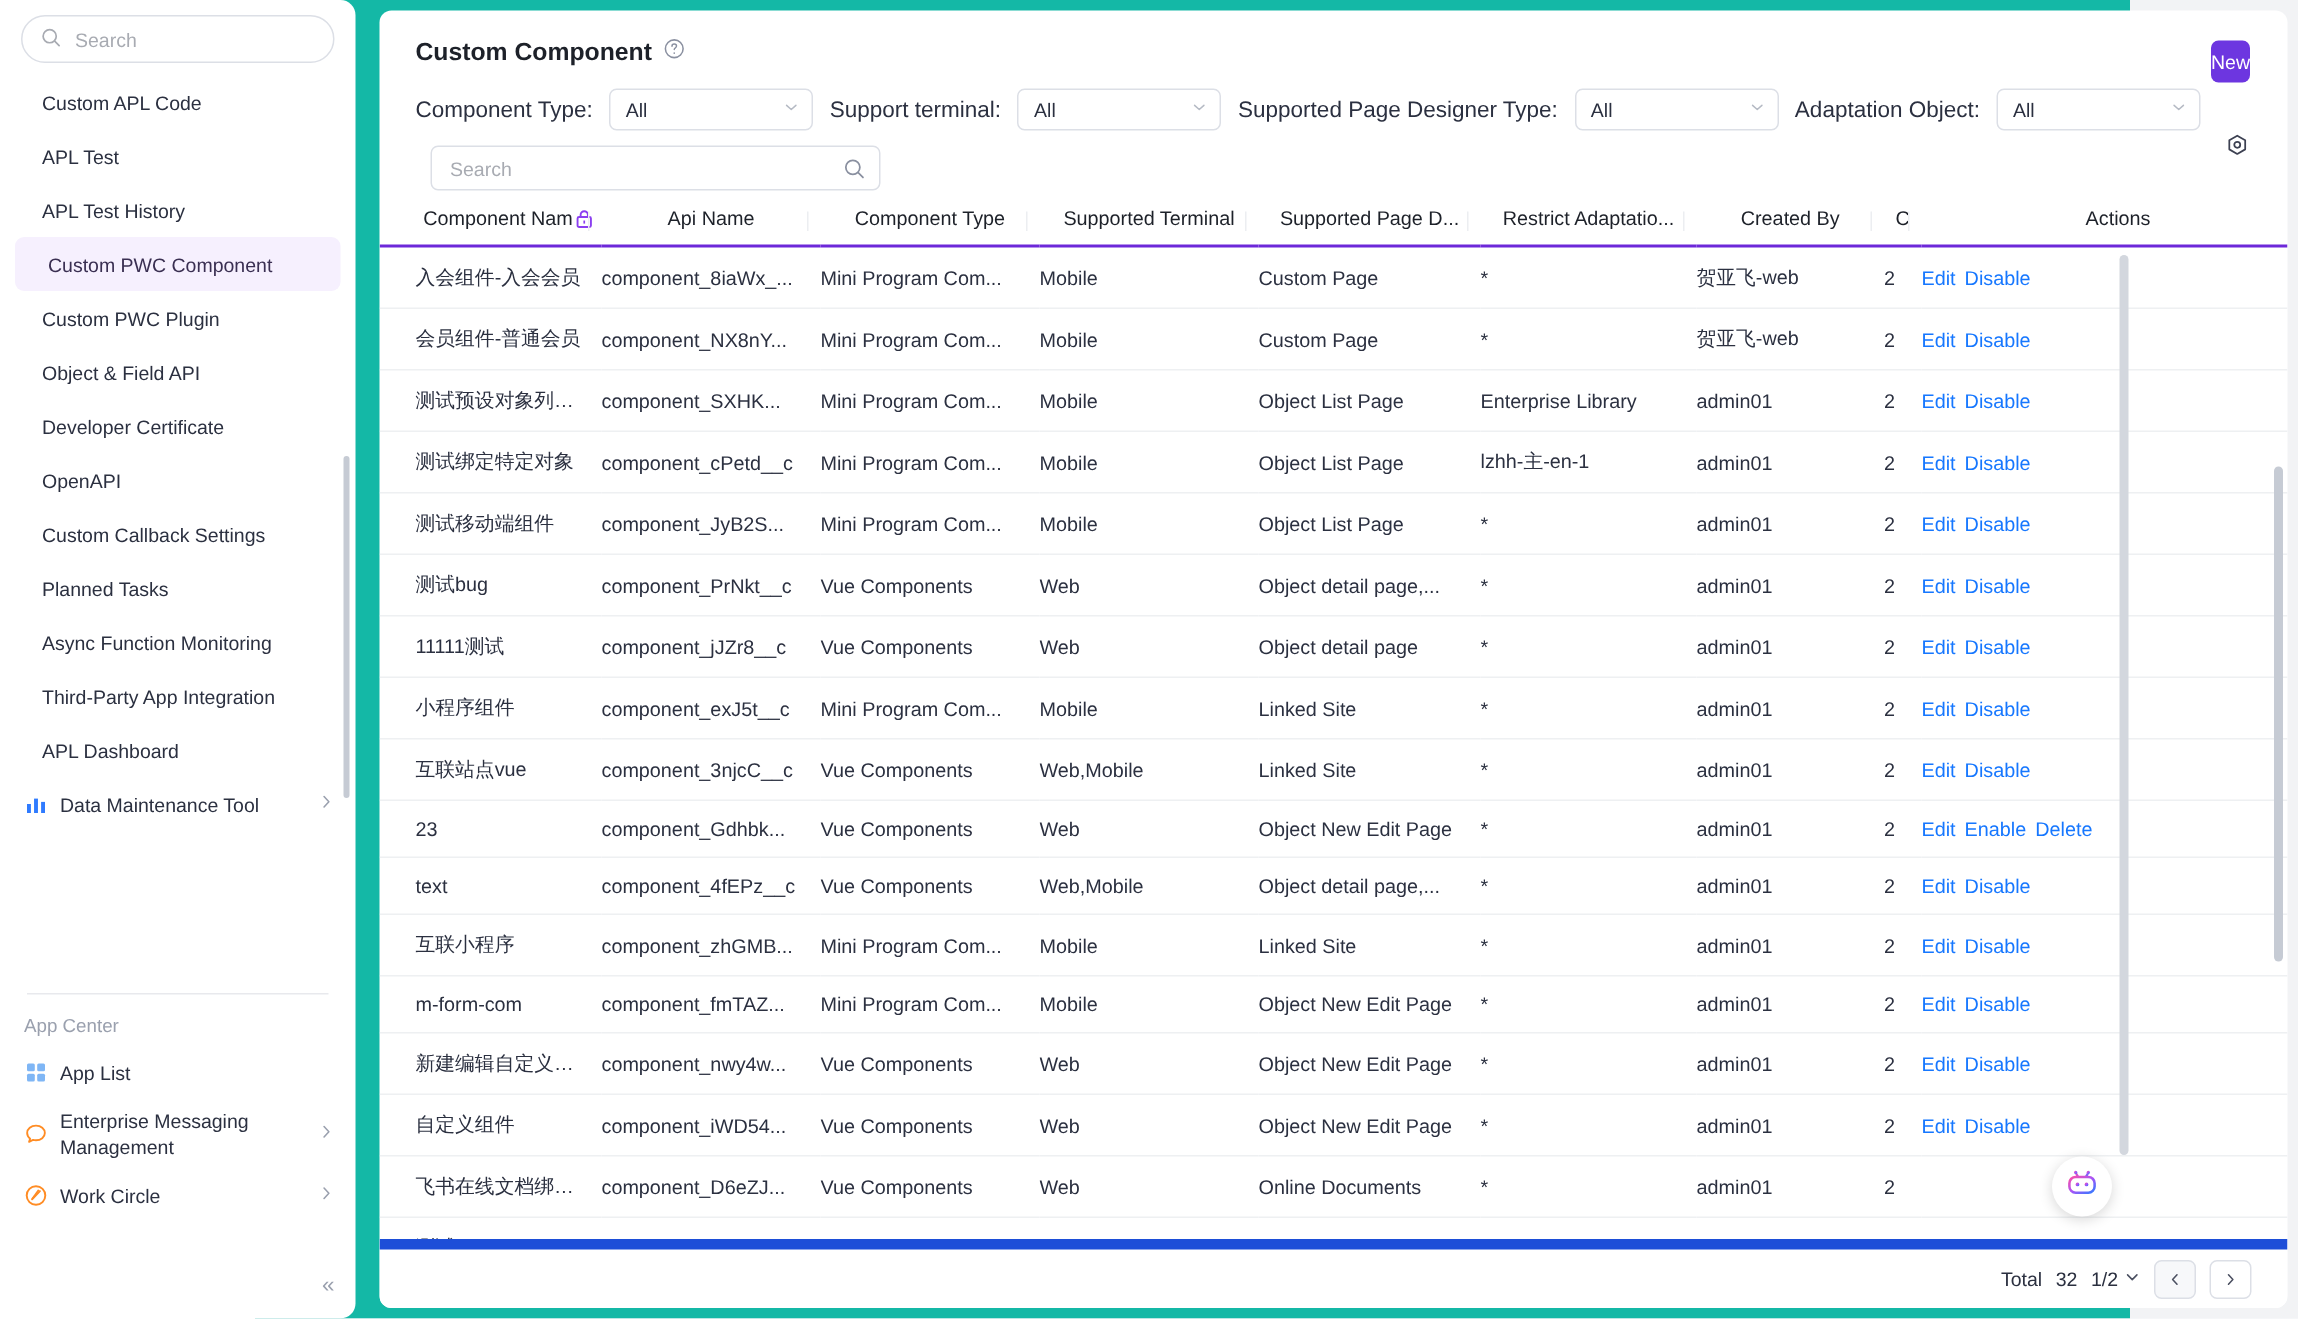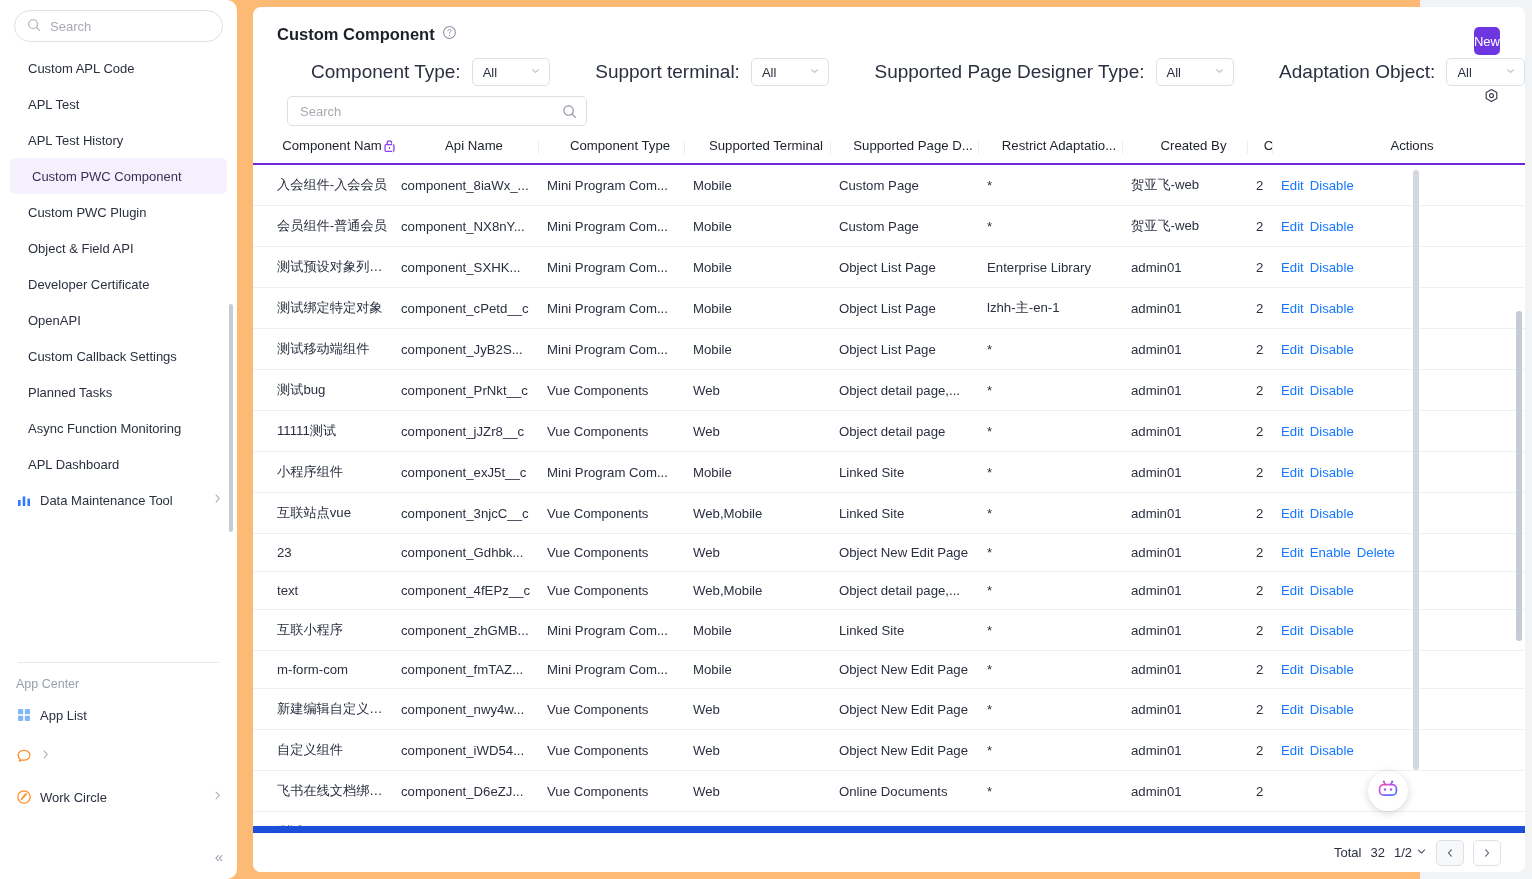--- a/index.html
+++ b/index.html
@@ -6,21 +6,21 @@
   html, body {
     margin: 0; padding: 0;
     width: 1532px; height: 879px;
     background: #f2f3f5;
     font-family: "Liberation Sans", sans-serif;
     overflow: hidden;
   }
   #app {
     position: relative;
     width: 1420px; height: 879px;
-    background: #fdba74;
+    background: #14b8a6;
   }
 
   
   .sidebar {
     position: absolute; left: 0; top: 0;
     width: 237px; height: 879px;
     background: #ffffff;
     border-radius: 0 10px 10px 0;
     overflow: hidden;
   }
@@ -85,21 +85,21 @@
     position: absolute; right: 25px; top: 20px;
     background: #6d36e0; color: #fff; border: none;
     border-radius: 5px; height: 28px; padding: 0 0;
     font-size: 13px; cursor: pointer;
     font-family: "Liberation Sans", sans-serif;
   }
   .filters {
     display: flex; align-items: center;
     padding: 14px 0 0 24px; gap: 11px; flex-wrap: nowrap;
   }
-  .f-label { font-size: 19px; color: #2b3040; white-space: nowrap; margin-left: 34px; }
+  .f-label { font-size: 15px; color: #2b3040; white-space: nowrap; }
   .f-select {
     position: relative;
     width: 136px; height: 28px; border: 1px solid #dcdfe6;
     border-radius: 5px; display: flex; align-items: center;
     padding: 0 24px 0 10px; font-size: 13px; color: #2b3040;
     background: #fff; cursor: pointer;
   }
   .f-select .caret {
     position: absolute; right: 8px; top: 50%;
     transform: translateY(-50%); color: #b5bac4; font-size: 10px;
@@ -254,20 +254,23 @@
           <div class="sb-item">
             <span class="lbl">Custom Callback Settings</span>
           </div>
           <div class="sb-item">
             <span class="lbl">Planned Tasks</span>
           </div>
           <div class="sb-item">
             <span class="lbl">Async Function Monitoring</span>
           </div>
           <div class="sb-item">
+            <span class="lbl">Third-Party App Integration</span>
+          </div>
+          <div class="sb-item">
             <span class="lbl">APL Dashboard</span>
           </div>
           <div class="sb-item icon-row">
             <span class="ic"><svg width="16" height="16" viewBox="0 0 16 16" fill="none">
                 <rect x="2" y="8" width="2.6" height="6" fill="#2f7bff"></rect>
                 <rect x="6.7" y="4.4" width="2.6" height="9.6" fill="#2f7bff"></rect>
                 <rect x="11.4" y="6.6" width="2.6" height="7.4" fill="#2f7bff"></rect>
               </svg></span>
             <span class="lbl">Data Maintenance Tool</span>
             <span class="sb-chev"><svg width="11" height="11" viewBox="0 0 12 12" fill="none">
@@ -287,20 +290,21 @@
               <rect x="8.8" y="2" width="5.2" height="5.2" rx="1" fill="#7fb6f5"></rect>
               <rect x="2" y="8.8" width="5.2" height="5.2" rx="1" fill="#7fb6f5"></rect>
               <rect x="8.8" y="8.8" width="5.2" height="5.2" rx="1" fill="#7fb6f5"></rect>
             </svg></span>
           <span class="lbl">App List</span>
         </div>
         <div class="sb-item icon-row two-line">
           <span class="ic"><svg width="16" height="16" viewBox="0 0 16 16" fill="none">
               <path d="M8 2.4c3.3 0 5.9 2.1 5.9 4.9S11.3 12.2 8 12.2c-.7 0-1.4-.1-2-.3l-2.6 1.3.7-2.1C3 10.2 2.1 8.9 2.1 7.3 2.1 4.5 4.7 2.4 8 2.4z" stroke="#ff8c24" stroke-width="1.25" stroke-linejoin="round"></path>
             </svg></span>
+          <span class="lbl">Enterprise Messaging Management</span>
           <span class="sb-chev"><svg width="11" height="11" viewBox="0 0 12 12" fill="none">
               <path d="M4.4 2.2 7.9 6l-3.5 3.8" stroke="#9aa0ae" stroke-width="1.15" stroke-linecap="round" stroke-linejoin="round"></path>
             </svg></span>
         </div>
         <div class="sb-item icon-row">
           <span class="ic"><svg width="16" height="16" viewBox="0 0 16 16" fill="none">
               <circle cx="8" cy="8" r="6.2" stroke="#ff8c24" stroke-width="1.3"></circle>
               <path d="M10.6 5.1 5.4 10.5" stroke="#ff8c24" stroke-width="1.3" stroke-linecap="round"></path>
               <path d="M10.2 4.6 6.1 10.3l-1.1.4.3-1.2 4.1-5.6z" fill="#ff8c24"></path>
             </svg></span>

